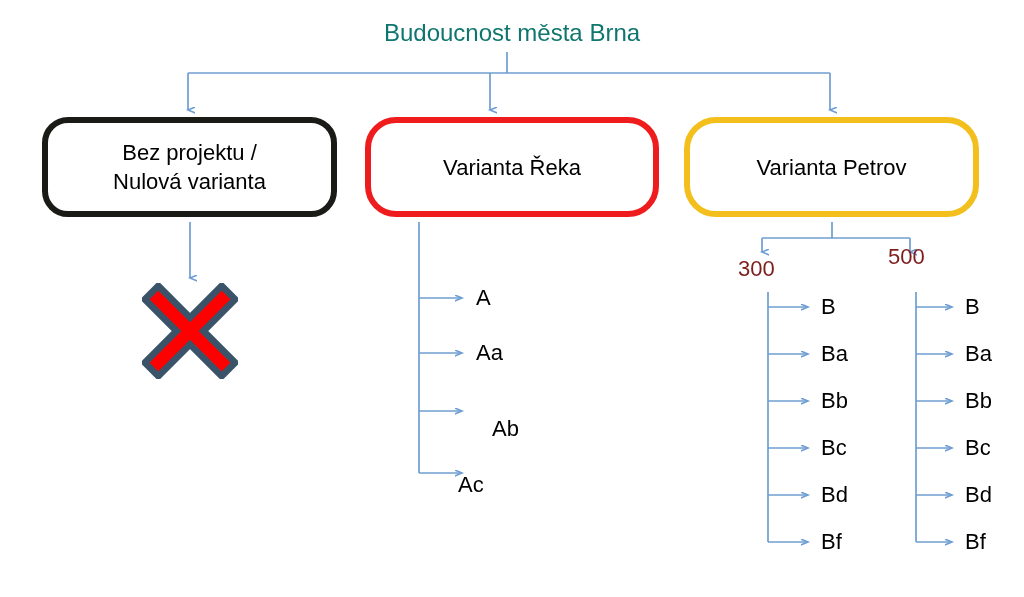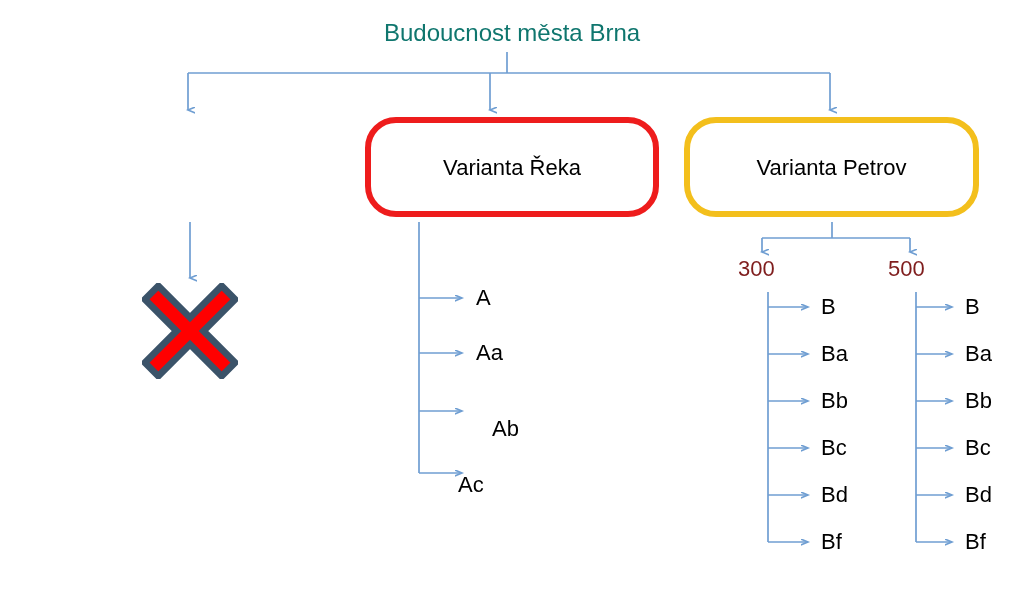--- a/index.html
+++ b/index.html
@@ -90,21 +90,21 @@
 
   
   .scenario-label {
     position: absolute;
     font-size: 22px;
     line-height: 26px;
     color: #7f1d1d;
     white-space: nowrap;
   }
   #label-300 { left: 738px; top: 256px; }
-  #label-500 { left: 888px; top: 256px; }
+  #label-500 { left: 888px; top: 244px; }
 
   
   .leaf-label {
     position: absolute;
     font-size: 22px;
     line-height: 24px;
     color: #000000;
     white-space: nowrap;
   }
 
@@ -167,20 +167,24 @@
       <path d="M916,354 L952,354" marker-end="url(#arrowRight)"></path>
       <path d="M916,401 L952,401" marker-end="url(#arrowRight)"></path>
       <path d="M916,448 L952,448" marker-end="url(#arrowRight)"></path>
       <path d="M916,495 L952,495" marker-end="url(#arrowRight)"></path>
       <path d="M916,542 L952,542" marker-end="url(#arrowRight)"></path>
     </g>
   </svg>
 
   <div class="diagram-title">Budoucnost města Brna</div>
 
+  <div class="node-box" id="box-none">
+    <span class="node-label">Bez projektu /
+Nulová varianta</span>
+  </div>
 
   <div class="node-box" id="box-reka">
     <span class="node-label">Varianta Řeka</span>
   </div>
 
   <div class="node-box" id="box-petrov">
     <span class="node-label">Varianta Petrov</span>
   </div>
 
   <svg id="x-mark" viewBox="0 0 100 100" xmlns="http://www.w3.org/2000/svg">

